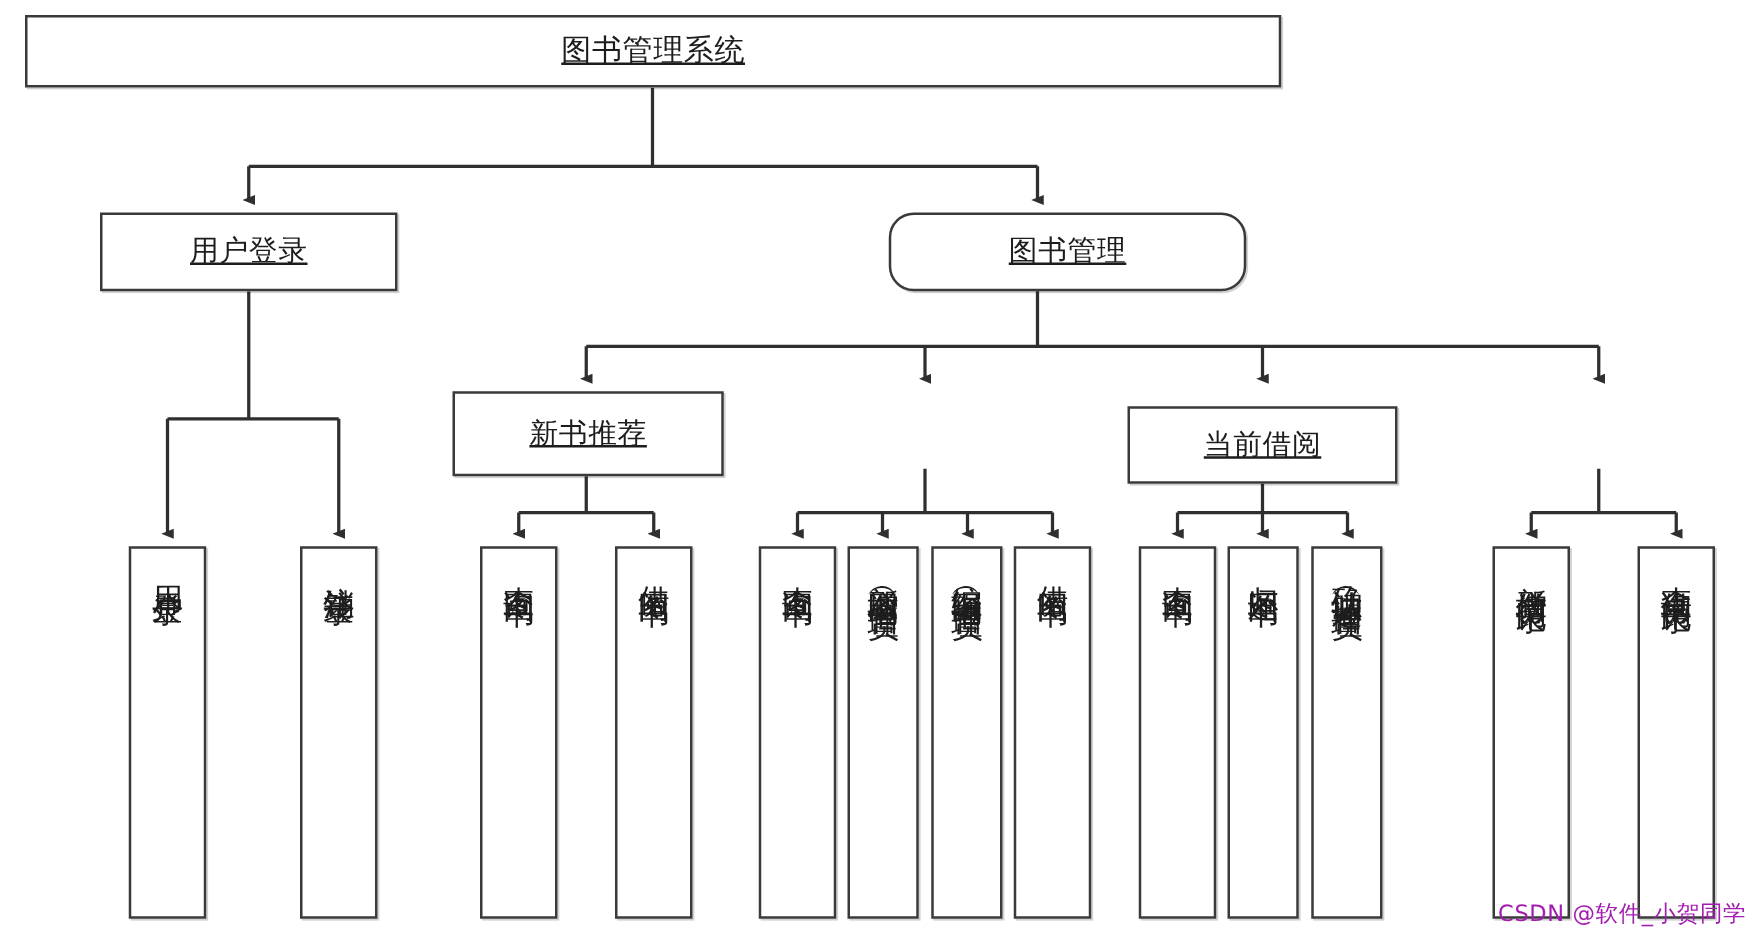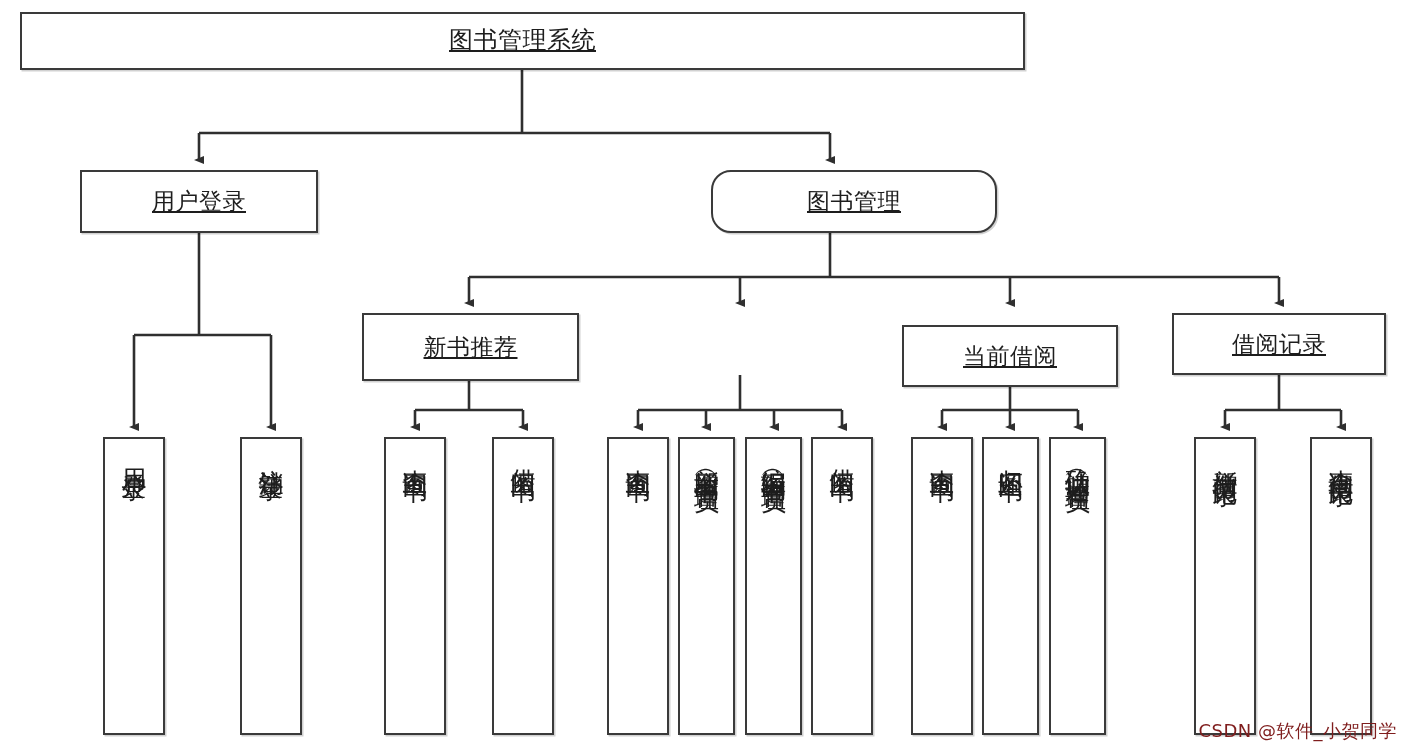--- a/index.html
+++ b/index.html
@@ -50,21 +50,21 @@
     white-space:nowrap;
     height:auto;
     max-height:278px;
   }
 
   .watermark{
     position:absolute;
     right:8px;
     bottom:4px;
     font-size:18px;
-    color:#7f1d1d;
+    color:#a21caf;
     letter-spacing:0.5px;
     white-space:nowrap;
     user-select:none;
   }
 </style>
 </head>
 <body>
 
 <div id="diagram">
 
@@ -128,23 +128,20 @@
   <div class="node h" style="left:711px;top:170px;width:286px;height:63px;border-radius:20px;">
     <span class="label">图书管理</span>
   </div>
 
   <div class="node h" style="left:362px;top:313px;width:217px;height:68px;">
     <span class="label">新书推荐</span>
   </div>
   <div class="node h" style="left:902px;top:325px;width:216px;height:62px;">
     <span class="label">当前借阅</span>
   </div>
-  <div class="node h" style="left:1172px;top:313px;width:214px;height:62px;">
-    <span class="label">借阅记录</span>
-  </div>
 
   <div class="node v" style="left:103px;top:437px;width:62px;height:298px;">
     <span class="label">用户登录</span>
   </div>
   <div class="node v" style="left:240px;top:437px;width:62px;height:298px;">
     <span class="label">注销登录</span>
   </div>
 
   <div class="node v" style="left:384px;top:437px;width:62px;height:298px;">
     <span class="label">查询图书</span>

